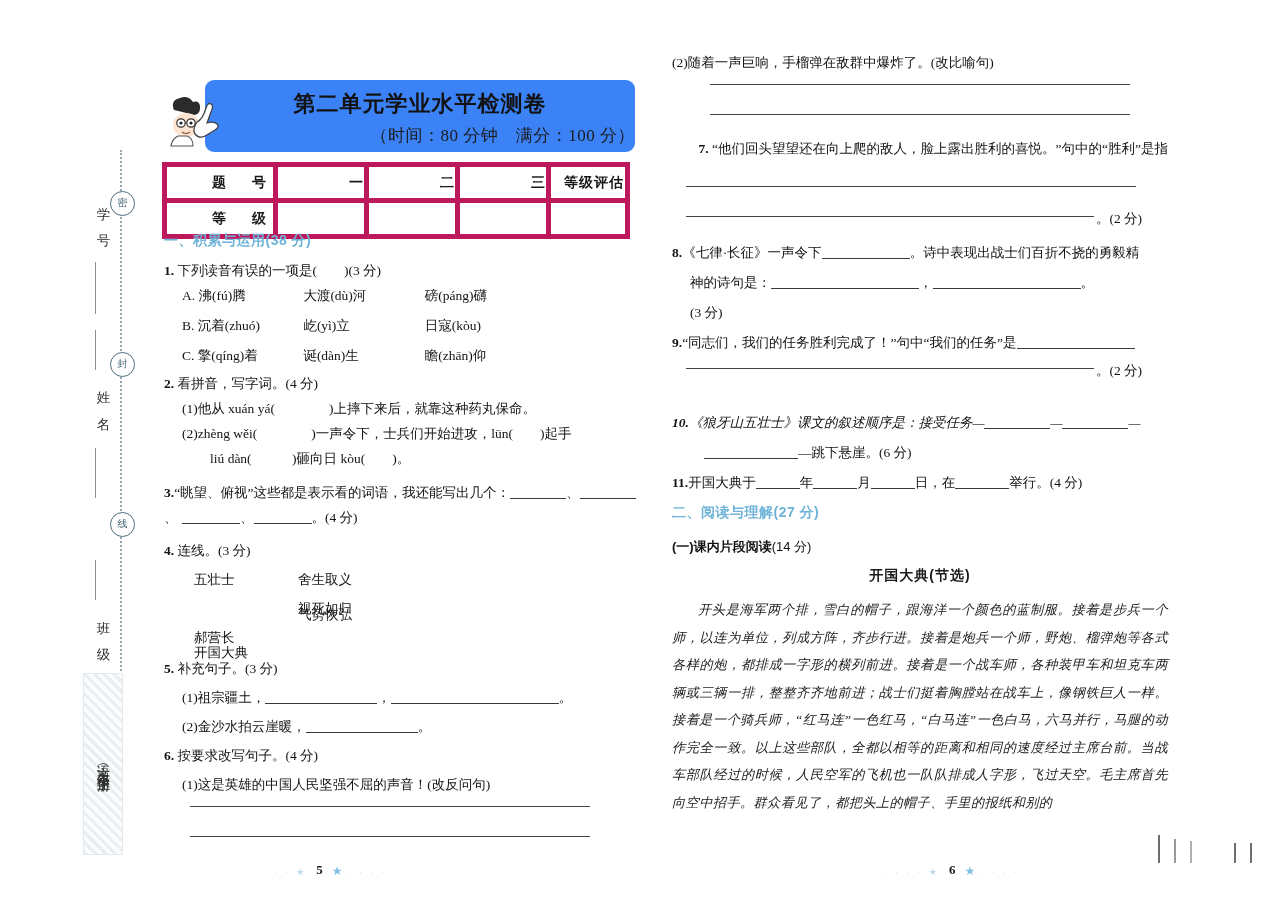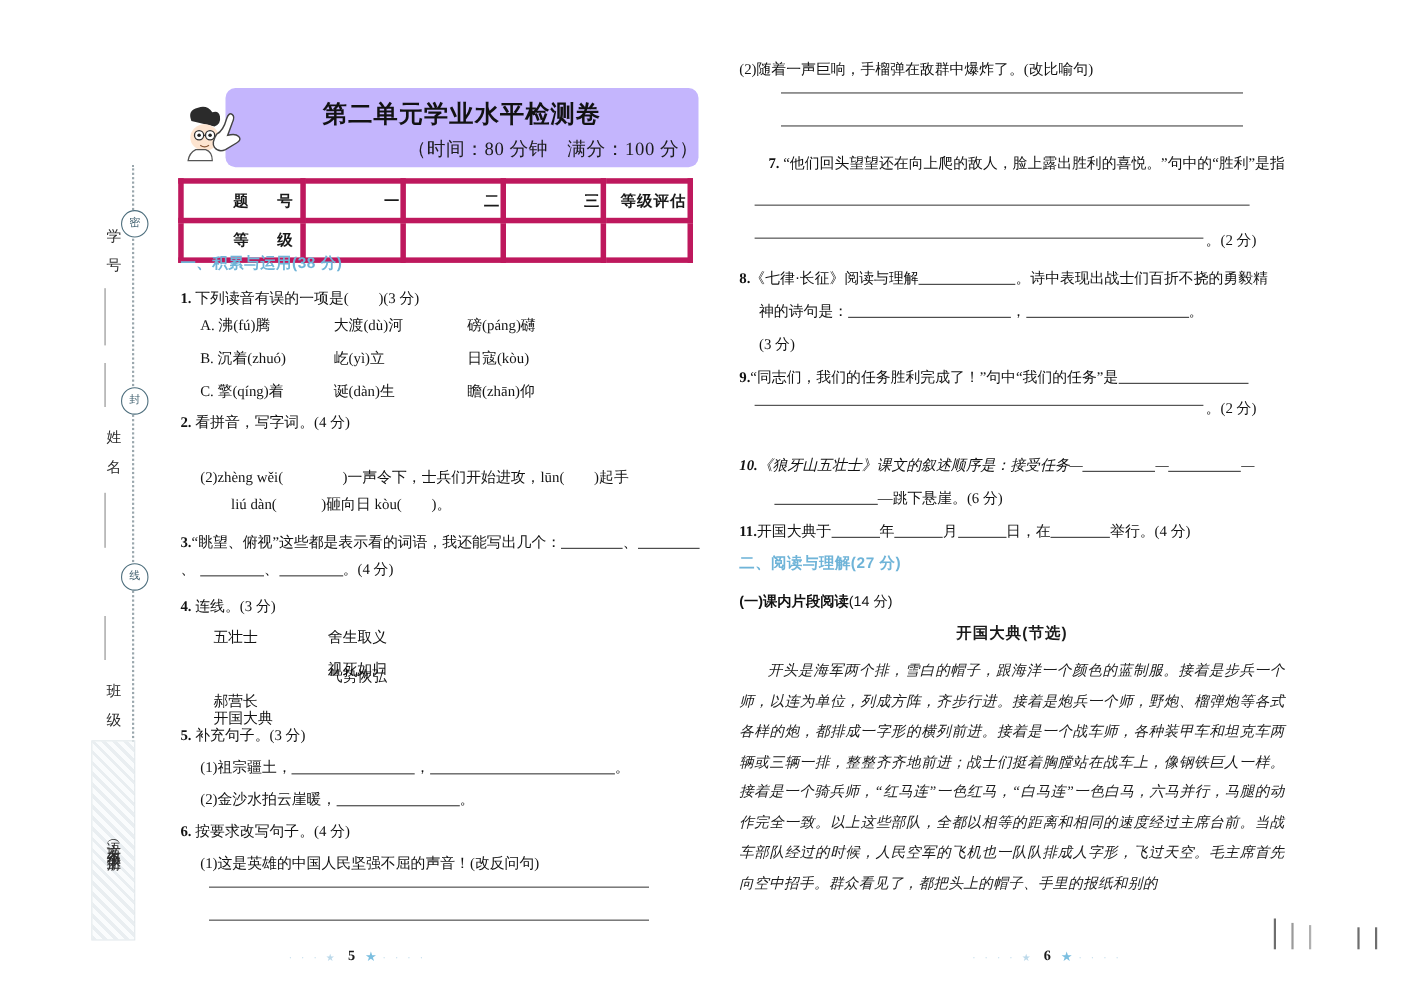--- a/index.html
+++ b/index.html
@@ -61,21 +61,21 @@
     font-size:13px;letter-spacing:2px;color:#2b2b2b;white-space:nowrap;
   }
 
   
   .colL{position:absolute;left:150px;top:0;width:500px;height:905px;}
   .colR{position:absolute;left:672px;top:0;width:500px;height:905px;}
 
   
   .banner{
     position:absolute;left:55px;top:80px;width:430px;height:72px;
-    background:#c4b5fd;border-radius:9px;
+    background:#3b82f6;border-radius:9px;
   }
   .banner-title{
     position:absolute;left:0;right:0;top:9px;text-align:center;
     font-size:22px;font-weight:bold;letter-spacing:1px;color:#121212;
     font-family:"Liberation Sans","DejaVu Sans",sans-serif;
   }
   .banner-sub{
     position:absolute;left:0;right:0;top:44px;text-align:right;
     font-size:17px;color:#1c1c1c;letter-spacing:.5px;
   }
@@ -232,20 +232,21 @@
     <div class="row-abs q ind1" style="left:14px;top:343px;width:470px;">
       <span style="display:inline-block;width:118px">C. 擎(qíng)着</span>
       <span style="display:inline-block;width:118px">诞(dàn)生</span>
       <span>瞻(zhān)仰</span>
     </div>
 
     <div class="row-abs q" style="left:14px;top:371px;width:470px;">
       <span class="q-num">2.</span>
       <span>看拼音，写字词。(4 分)</span>
     </div>
+    <div class="row-abs q ind1" style="left:14px;top:396px;width:470px;">(1)他从 xuán yá(　　　　)上摔下来后，就靠这种药丸保命。</div>
     <div class="row-abs q ind1" style="left:14px;top:421px;width:480px;">(2)zhèng wěi(　　　　)一声令下，士兵们开始进攻，lūn(　　)起手</div>
     <div class="row-abs q ind3" style="left:14px;top:446px;width:470px;">liú dàn(　　　)砸向日 kòu(　　)。</div>
 
     <div class="row-abs q" style="left:14px;top:480px;width:480px;">
       <span class="q-num">3.</span><span>“眺望、俯视”这些都是表示看的词语，我还能写出几个：</span><span class="blank" style="width:56px"></span>、<span class="blank" style="width:56px"></span>、
     </div>
     <div class="row-abs q ind1" style="left:14px;top:505px;">
       <span class="blank" style="width:58px"></span>、<span class="blank" style="width:58px"></span><span>。(4 分)</span>
     </div>
 
@@ -292,21 +293,21 @@
 
     <div class="row-abs q" style="left:0px;top:136px;width:496px;text-align:right;">
       <span class="q-num">7.</span>
       <span>“他们回头望望还在向上爬的敌人，脸上露出胜利的喜悦。”句中的“胜利”是指</span>
     </div>
     <div class="row-abs" style="left:14px;top:186px;width:450px;border-bottom:1px solid #444;"></div>
     <div class="row-abs" style="left:14px;top:216px;width:408px;border-bottom:1px solid #444;"></div>
     <div class="row-abs q" style="left:424px;top:206px;">。(2 分)</div>
 
     <div class="row-abs q" style="left:0px;top:240px;width:496px;">
-      <span class="q-num">8.</span><span>《七律·长征》阅读与理解</span><span class="blank" style="width:88px"></span><span>。诗中表现出战士们百折不挠的勇毅精</span>
+      <span class="q-num">8.</span><span>《七律·长征》一声令下</span><span class="blank" style="width:88px"></span><span>。诗中表现出战士们百折不挠的勇毅精</span>
     </div>
     <div class="row-abs q ind1" style="left:0px;top:270px;">
       <span>神的诗句是：</span><span class="blank" style="width:148px"></span>，<span class="blank" style="width:148px"></span>。
     </div>
     <div class="row-abs q ind1" style="left:0px;top:300px;">(3 分)</div>
 
     <div class="row-abs q" style="left:0px;top:330px;width:496px;">
       <span class="q-num">9.</span><span>“同志们，我们的任务胜利完成了！”句中“我们的任务”是</span><span class="blank" style="width:118px"></span>
     </div>
     <div class="row-abs" style="left:14px;top:368px;width:408px;border-bottom:1px solid #444;"></div>

